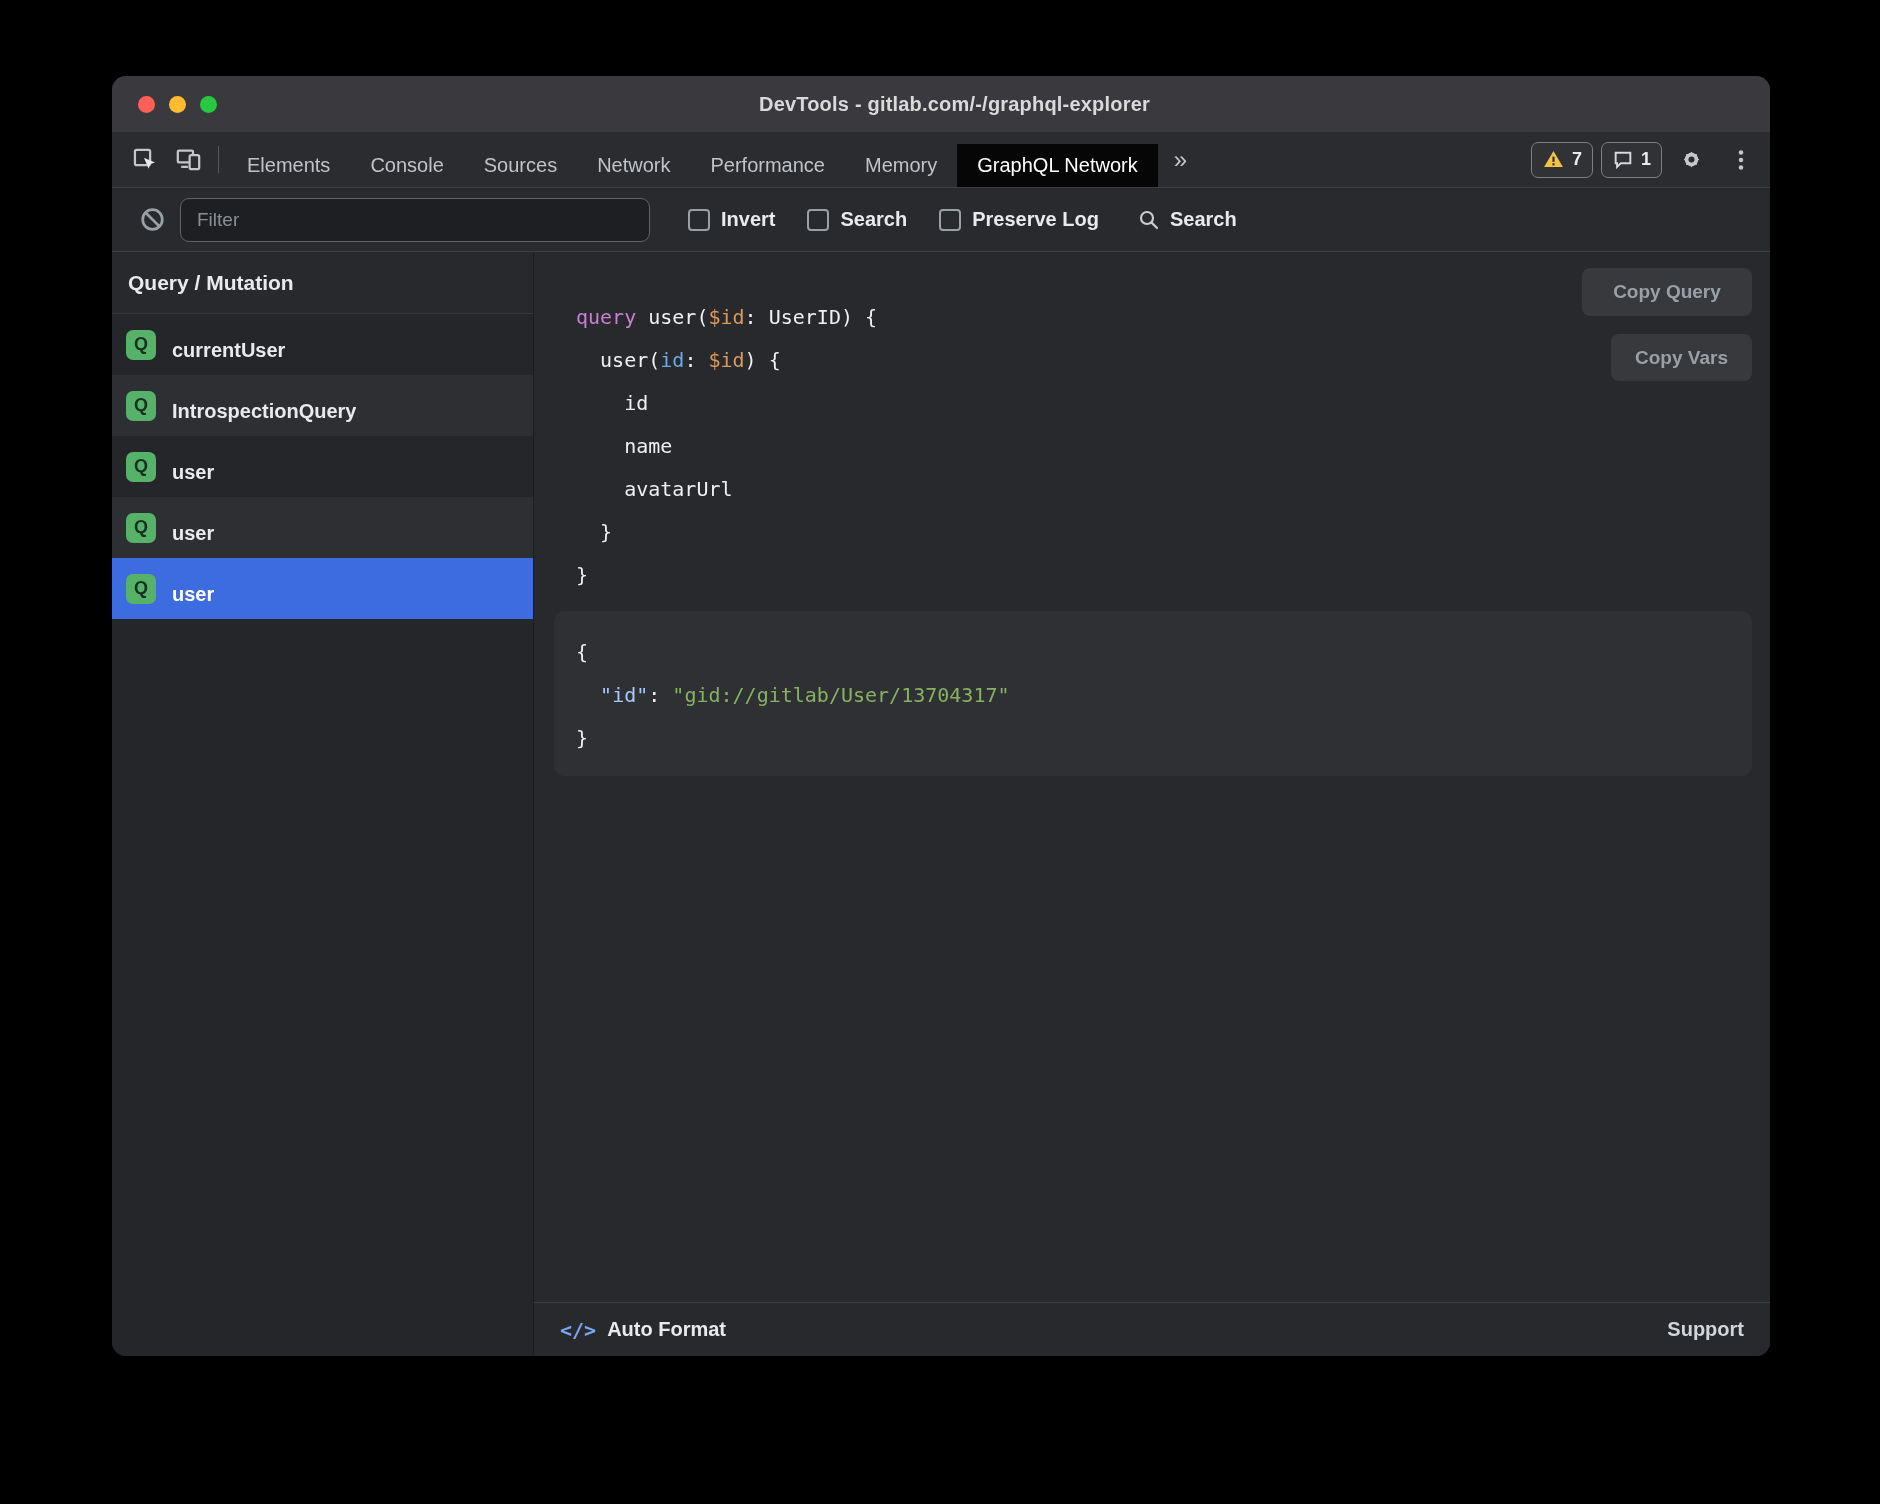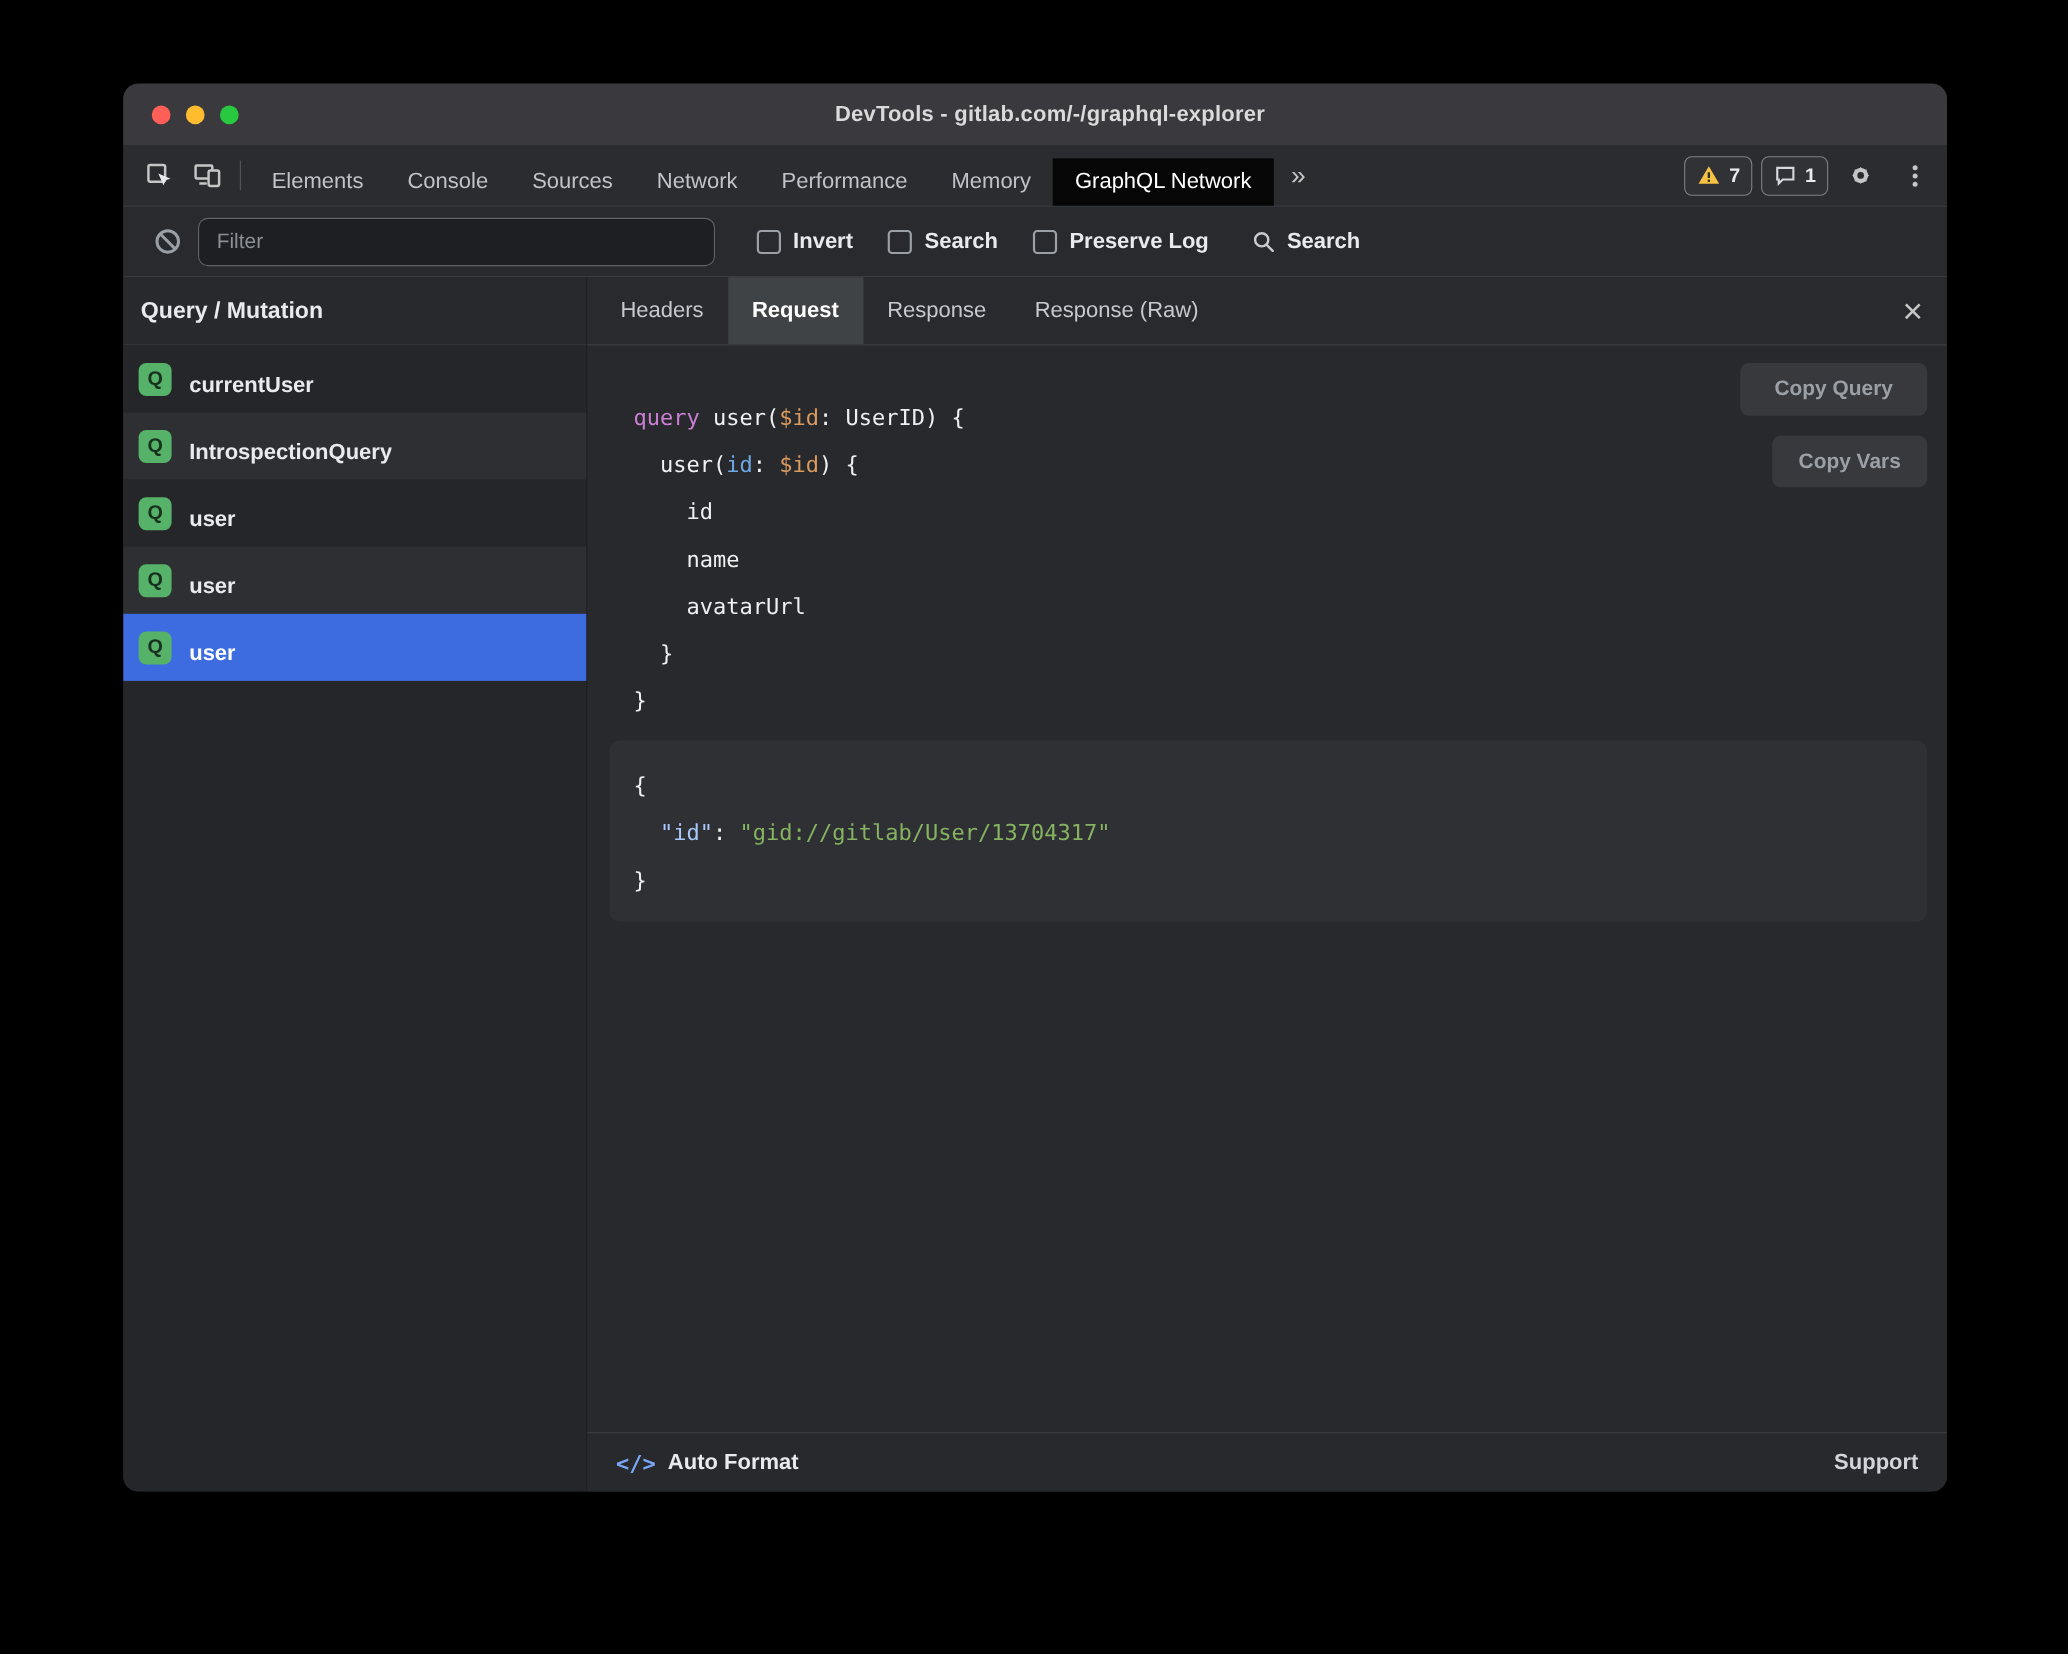--- a/index.html
+++ b/index.html
@@ -216,27 +216,20 @@
         <span class="qbadge">Q</span>
         <span class="side-label">user</span>
       </div>
       <div class="side-row selected">
         <span class="qbadge">Q</span>
         <span class="side-label">user</span>
       </div>
     </div>
 
     <div class="detail">
-      <div class="detail-tabs">
-        <div class="d-tab">Headers</div>
-        <div class="d-tab active">Request</div>
-        <div class="d-tab">Response</div>
-        <div class="d-tab">Response (Raw)</div>
-        <div class="d-close">×</div>
-      </div>
 
       <div class="detail-body">
         <div class="code-block gql-code">
             <div class="code-line"><span class="tok-kw">query </span><span class="tok-plain">user(</span><span class="tok-var">$id</span><span class="tok-plain">: UserID) {</span></div>
             <div class="code-line"><span class="tok-plain">  user(</span><span class="tok-prop">id</span><span class="tok-plain">: </span><span class="tok-var">$id</span><span class="tok-plain">) {</span></div>
             <div class="code-line"><span class="tok-plain">    id</span></div>
             <div class="code-line"><span class="tok-plain">    name</span></div>
             <div class="code-line"><span class="tok-plain">    avatarUrl</span></div>
             <div class="code-line"><span class="tok-plain">  }</span></div>
             <div class="code-line"><span class="tok-plain">}</span></div>

